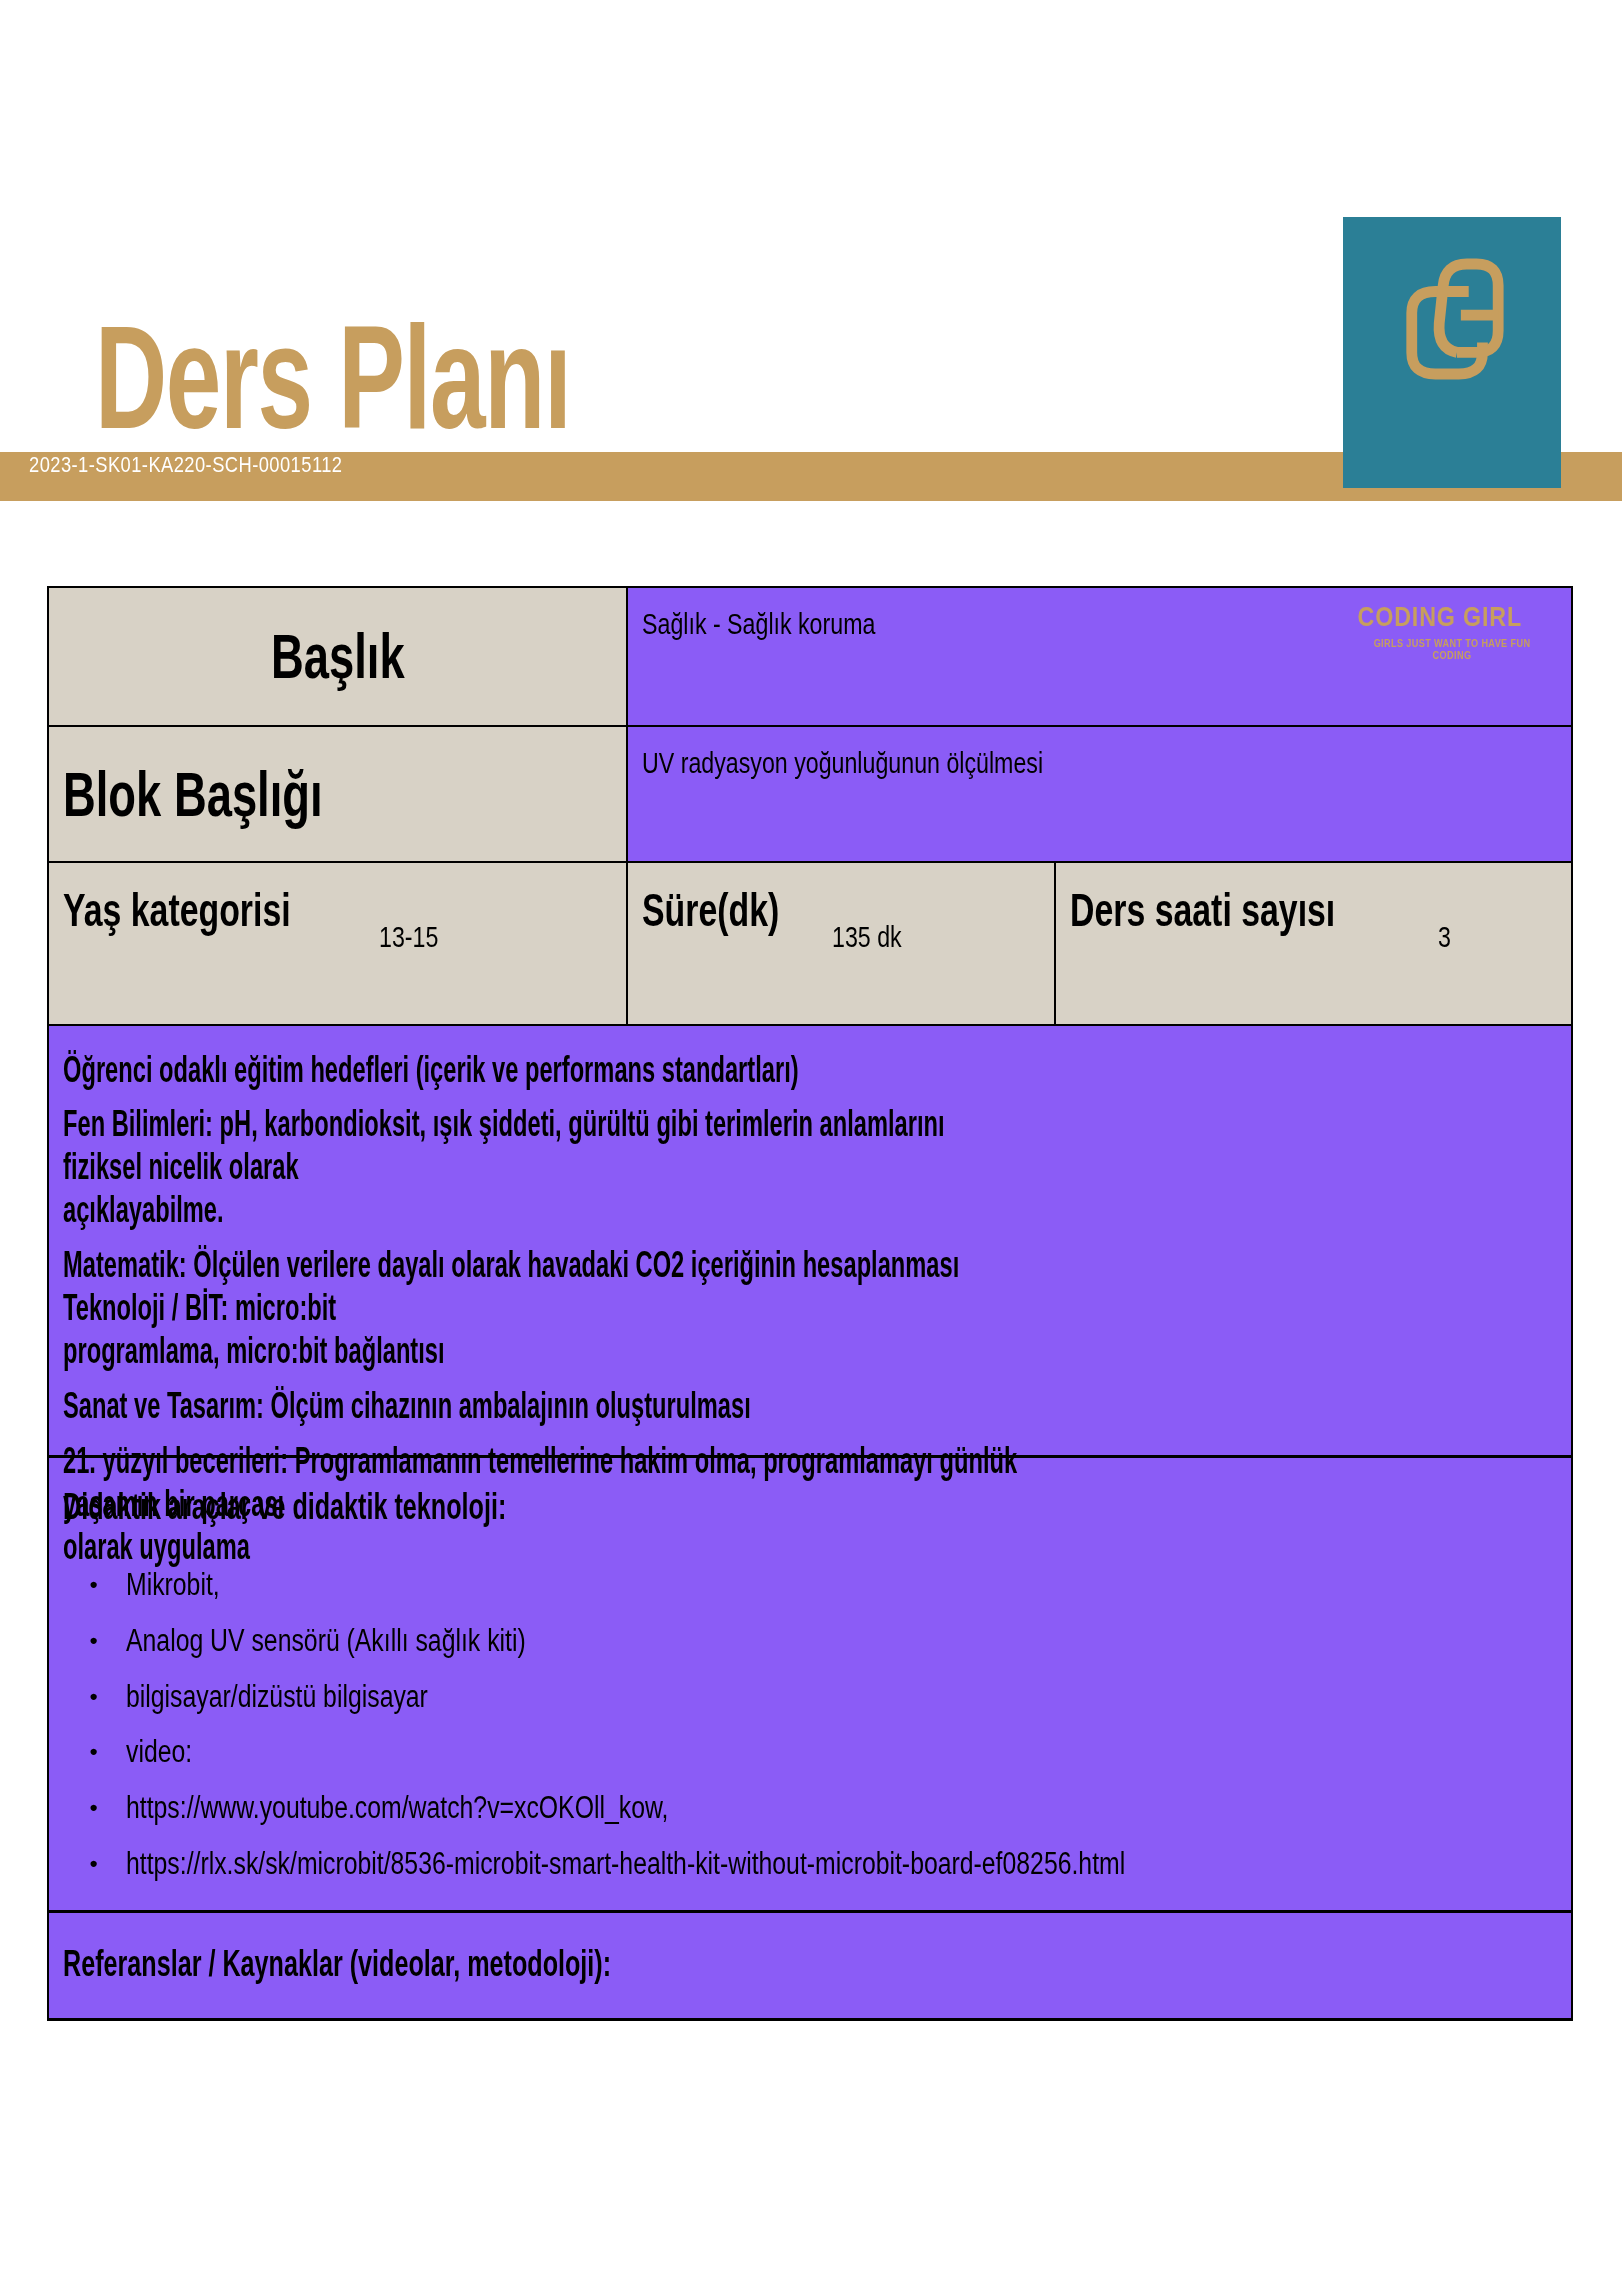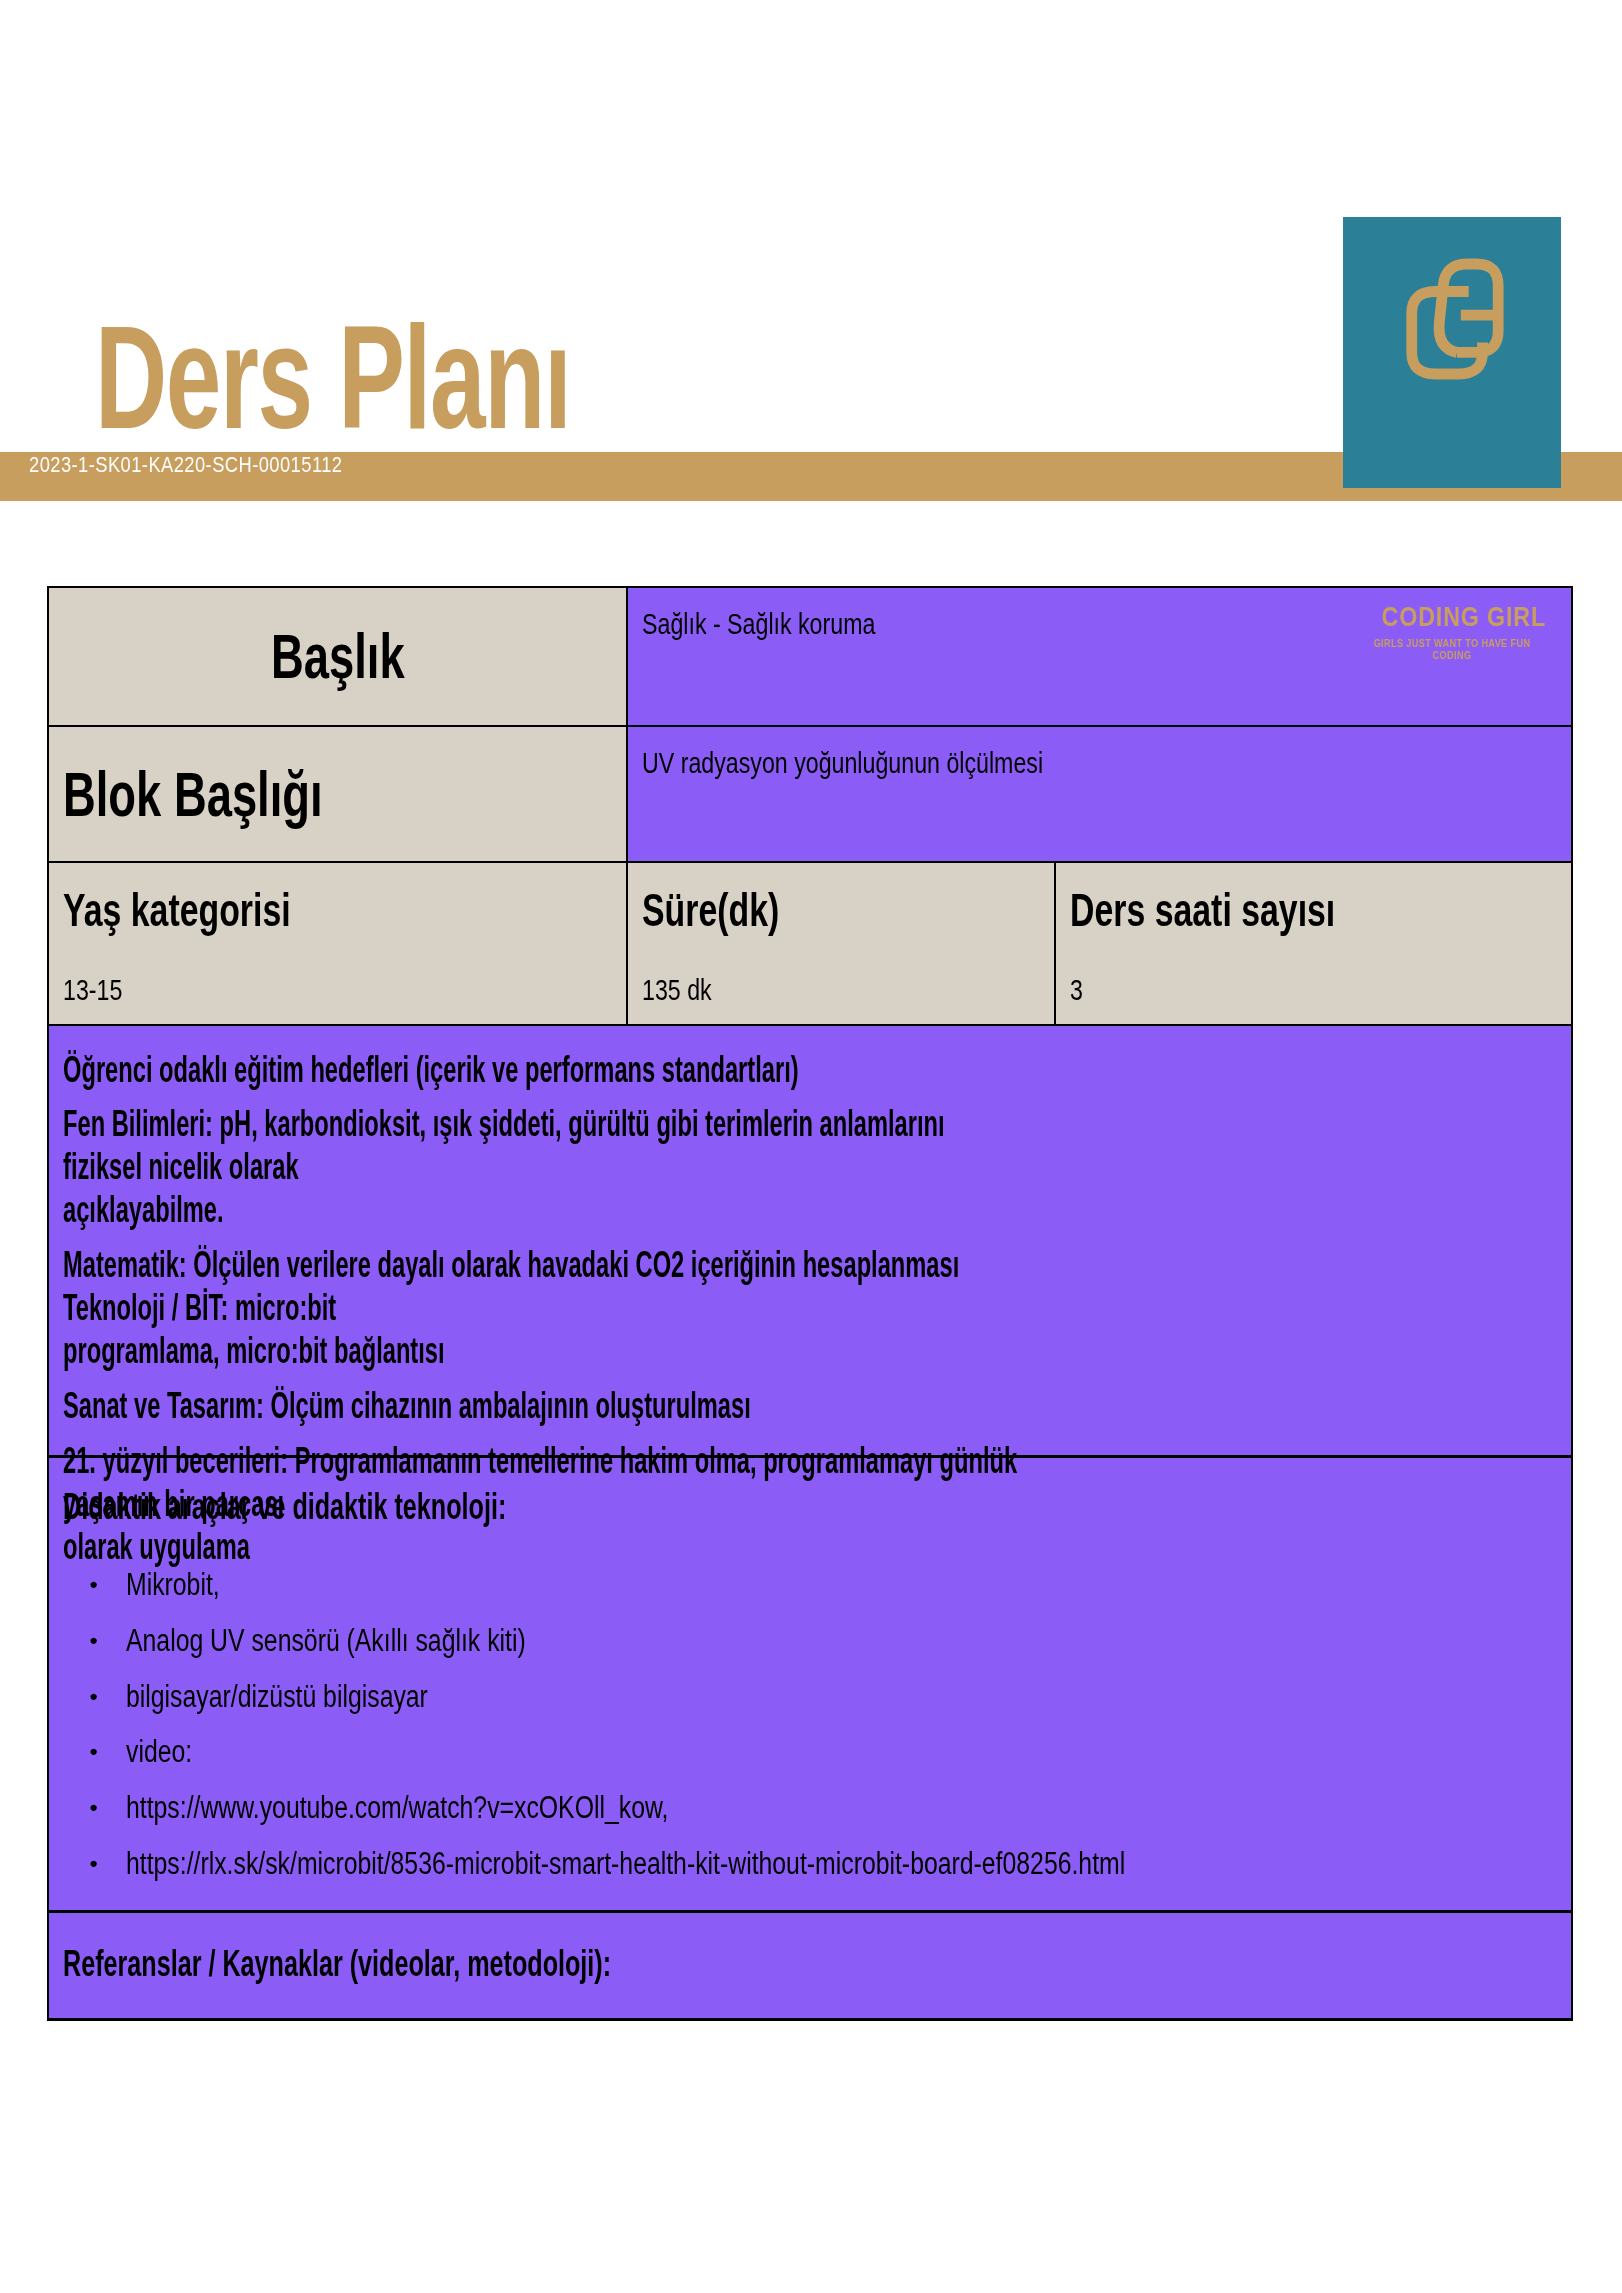--- a/index.html
+++ b/index.html
@@ -37,21 +37,21 @@
   .gold-bar .code{
     position:absolute;left:29px;top:0;height:49px;display:flex;
     color:#ffffff;font-size:21.6px;letter-spacing:0.5px;
   }
   .logo{
     position:absolute;left:1343px;top:217px;width:218px;height:271px;
     background:var(--teal);z-index:2;text-align:center;
   }
   .logo svg{position:absolute;left:55px;top:41px;}
   .logo .brand{
-    position:absolute;left:0;top:384px;width:218px;text-align:right;
+    position:absolute;left:0;top:384px;width:218px;text-align:left;
     color:var(--gold);font-weight:700;font-size:27.4px;letter-spacing:1px;
   }
   .logo .tagline{
     position:absolute;left:0;top:420px;width:218px;text-align:center;
     color:var(--gold);font-weight:700;font-size:10.8px;letter-spacing:0.4px;
   }
 
   
   .tbl{
     position:absolute;left:47px;top:586px;width:1526px;
@@ -69,21 +69,21 @@
   .c:last-child{border-right:0;}
   .bg{background:var(--beige);}
   .w1{width:579px;flex:none;}
   .w2{width:428px;flex:none;}
   .grow{flex:1;}
 
   .big-label{font-size:63px;font-weight:700;line-height:63px;}
   .cell-center{display:flex;align-items:center;justify-content:center;}
   .cell-left-mid{display:flex;align-items:center;padding-left:13.7px;}
   .cell-value{padding:17.6px 13.7px 0 13.7px;font-size:29px;line-height:37px;}
-  .hv-cell{padding:19.6px 0 0 13.7px;display:flex;flex-direction:column;}
+  .hv-cell{padding:19.6px 0 0 13.7px;display:flex;flex-direction:row;}
   .hv-cell .hdr{font-size:47px;font-weight:700;line-height:53px;}
   .hv-cell .val{font-size:29px;line-height:35px;margin-top:37px;}
 
   .objectives{padding:21.6px 13.7px 0 13.7px;}
   .objectives p{
     font-size:37px;line-height:43px;font-weight:700;margin-bottom:11.8px;
   }
   .didactic{padding:27.4px 13.7px 0 13.7px;}
   .sec-heading{font-size:37px;line-height:43px;font-weight:700;}
   .bullets{list-style:none;margin-top:35px;}

